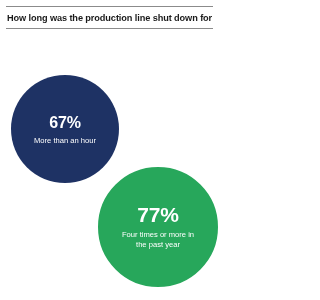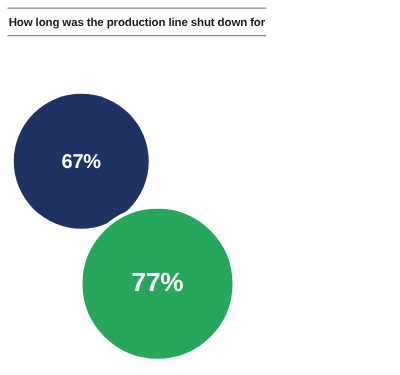--- a/index.html
+++ b/index.html
@@ -67,21 +67,21 @@
   }
   .bubble-navy {
     left: 11px;
     top: 23px;
     width: 108px;
     height: 108px;
     background: #1e3264;
     z-index: 1;
   }
   .bubble-green {
-    left: 63px;
+    left: 95px;
     top: 112px;
     width: 126px;
     height: 126px;
     background: #27a75b;
     border: 3px solid #ffffff;
     z-index: 2;
   }
   .bubble-value {
     font-size: 16px;
     font-weight: bold;
@@ -114,20 +114,26 @@
     <div class="question">
       <span class="line">How long was the production line shut down for</span>
     </div>
     <div class="rule rule-bottom"></div>
   </div>
 
   <div class="bubble-field">
 
     <div class="bubble bubble-navy">
       <div class="bubble-value">67%</div>
+      <div class="bubble-label">More than an hour</div>
     </div>
 
     <div class="bubble bubble-green">
       <div class="bubble-value">77%</div>
+      <div class="bubble-label">
+        <span>Four times or more in</span>
+        <br>
+        <span>the past year</span>
+      </div>
     </div>
 
   </div>
 </div>
 
 </body></html>

